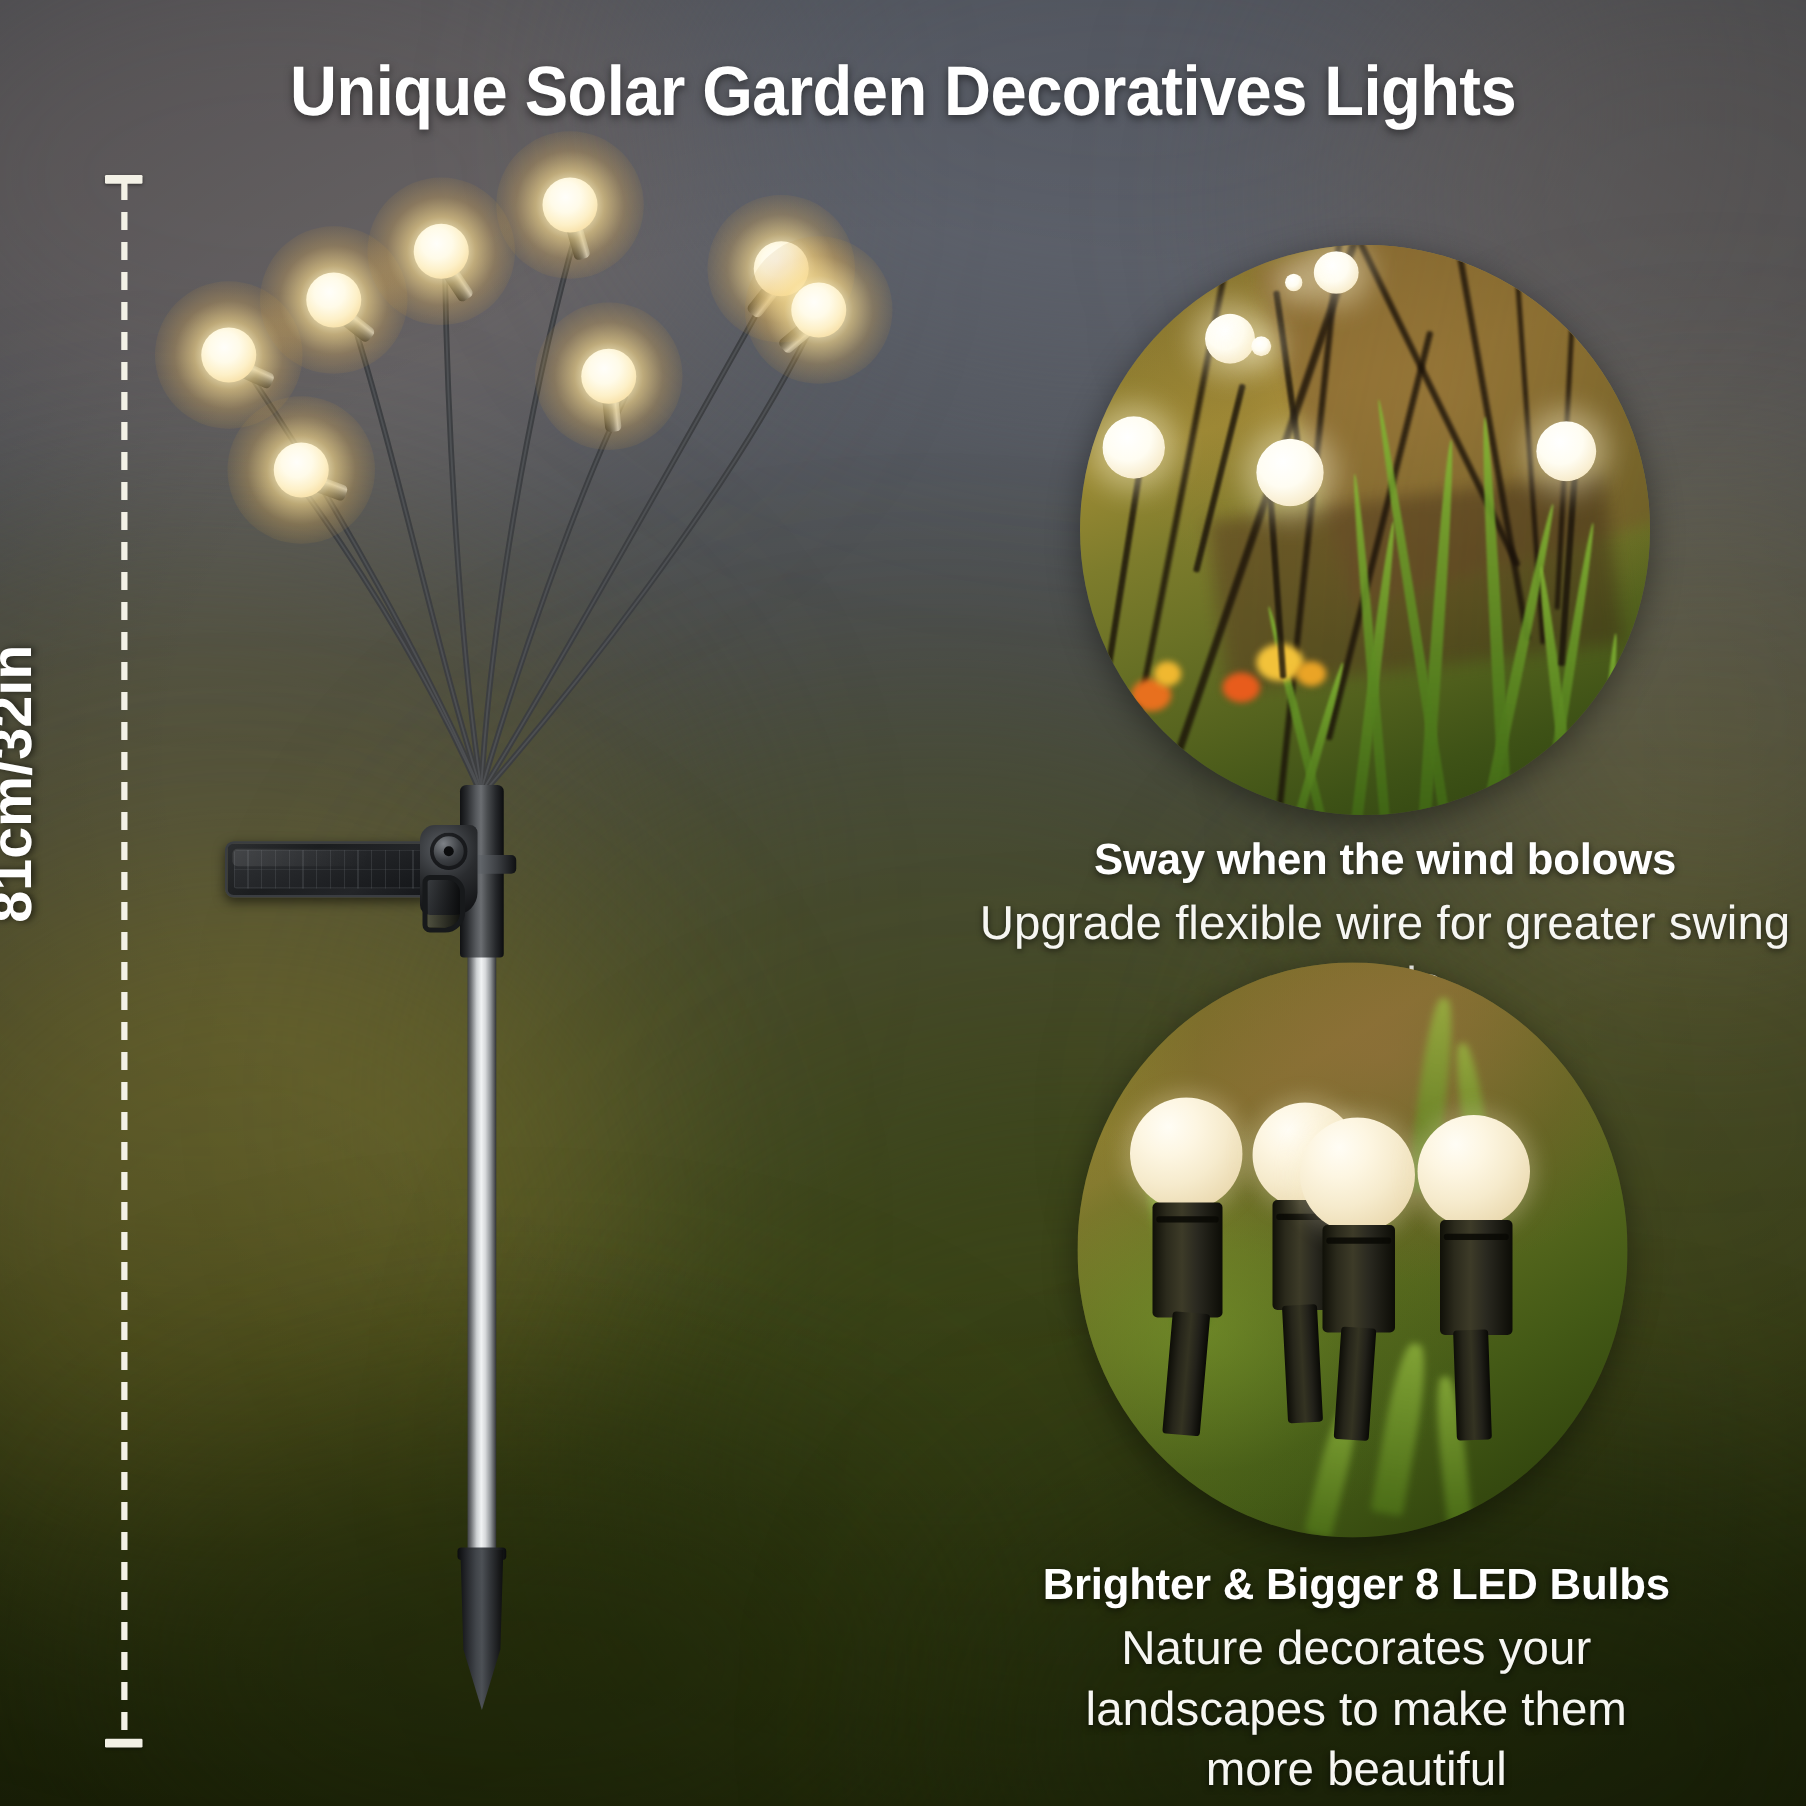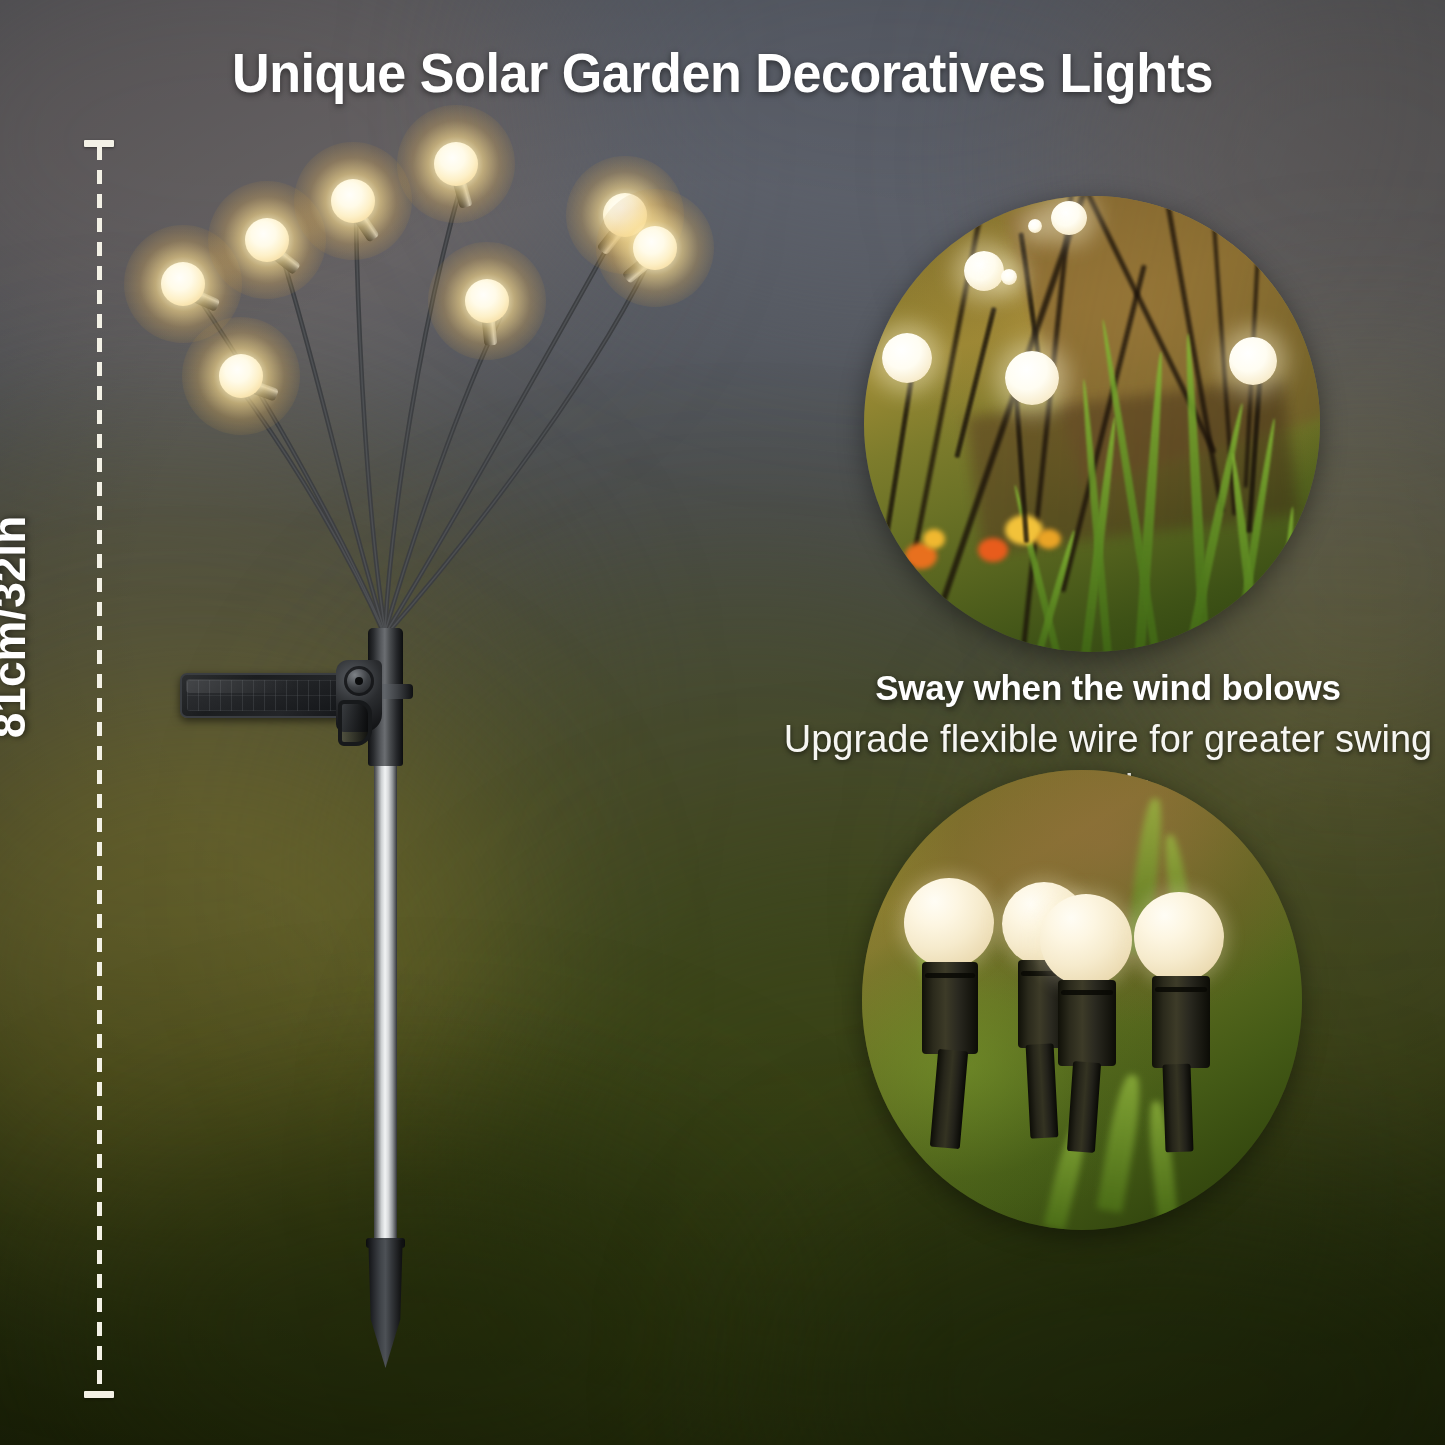--- a/index.html
+++ b/index.html
@@ -554,14 +554,18 @@
       <div class="neck" style="left:18px; top:86px; width:58px; height:86px;"></div>
       <div class="shaft" style="left:30px; top:168px; width:28px; height:90px; transform:rotate(4deg);"></div>
     </div>
     <div class="big-bulb" style="left:272px; top:122px; width:100px; height:260px;">
       <div class="globe" style="width:90px; height:90px;"></div>
       <div class="neck" style="left:18px; top:84px; width:58px; height:92px;"></div>
       <div class="shaft" style="left:30px; top:172px; width:28px; height:88px; transform:rotate(-2deg);"></div>
     </div>
   </div>
 
+  <div id="caption-bulbs" class="caption">
+    <div class="cap-head">Brighter &amp; Bigger 8 LED Bulbs</div>
+    <div class="cap-sub">Nature decorates your landscapes to make them more beautiful</div>
+  </div>
 
 </div>
 
 </body></html>

